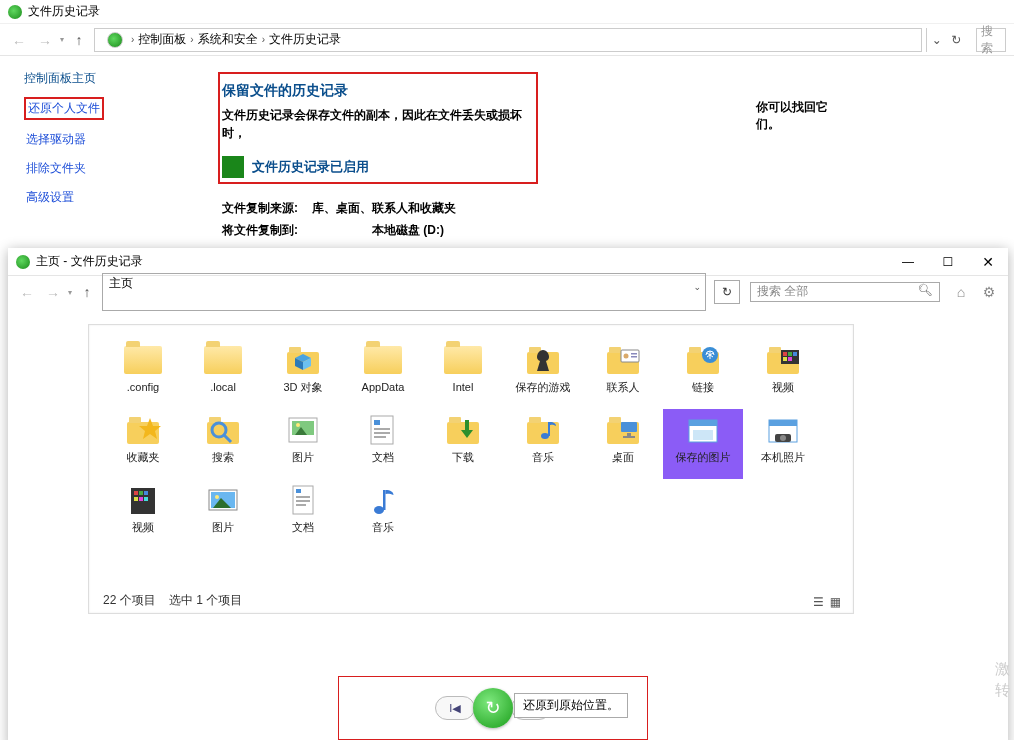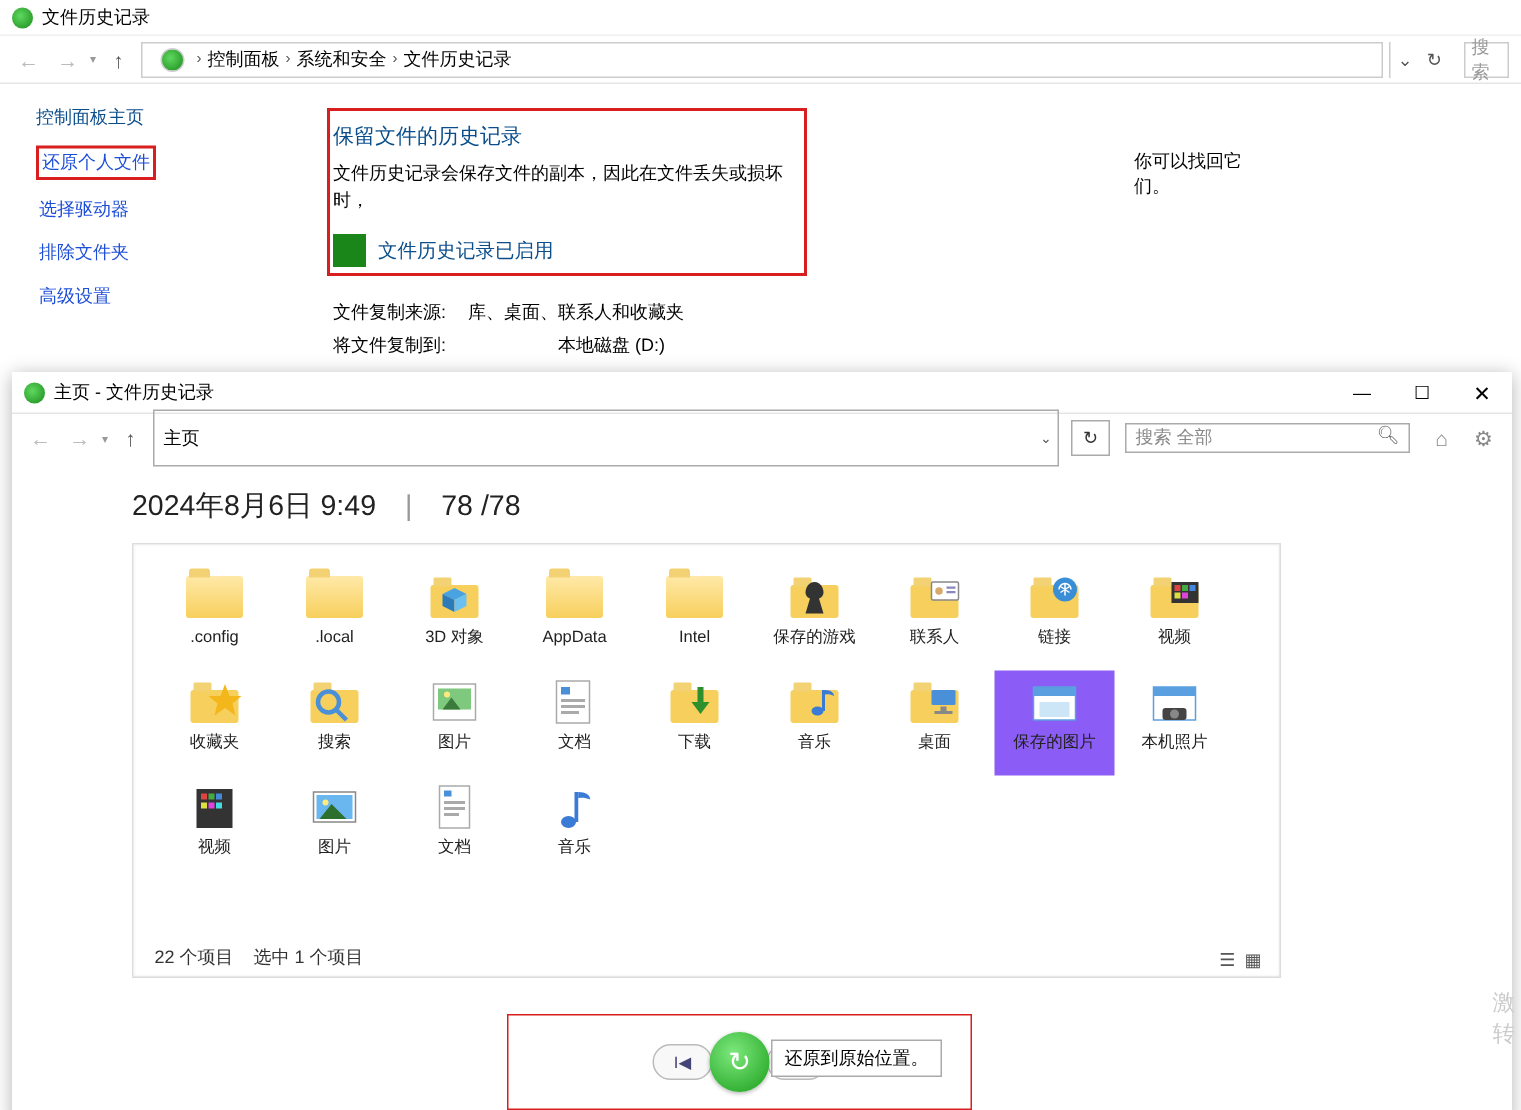--- a/index.html
+++ b/index.html
@@ -22,21 +22,21 @@
 .breadcrumb a { color: #000000; text-decoration: none; }
 .breadcrumb-end { width: 40px; display: flex; align-items: center; justify-content: space-around; color: #555; border-left: 1px solid #ccc; height: 24px; margin-right: 6px; }
 .search1 { width: 30px; height: 24px; border: 1px solid #ccc; display: flex; align-items: center; padding: 0 4px; color: #999; }
 
 .body1 { display: flex; }
 .sidebar1 { width: 190px; padding: 14px 10px 10px 24px; }
 .sidebar1 .hdr { color: #0a4e8c; font-size: 12px; margin-bottom: 10px; }
 .sidebar1 .item { color: #1d4ed8; font-size: 12px; margin-bottom: 10px; padding: 1px 2px; display: inline-block; }
 .sidebar1 .highlight { border: 2px solid #d81e1e; }
 
-.content1 { padding: 16px 0 0 28px; position: relative; width: 640px; }
+.content1 { padding: 16px 0 0 28px; position: relative; width: 640px; font-weight: bold; }
 .content-box { border: 2px solid #d81e1e; padding: 8px 10px 4px 2px; display: inline-block; width: 320px; }
 .content1 .h1 { color: #0a4e8c; font-size: 14px; margin-bottom: 6px; }
 .content1 .desc { font-size: 12px; line-height: 1.5; margin-bottom: 14px; }
 .content1 .desc2 { font-size: 12px; position: absolute; left: 566px; top: 43px; }
 .status-row { display: flex; align-items: center; margin-top: 4px; }
 .status-sq { width: 22px; height: 22px; background: #1a861a; margin-right: 8px; }
 .status-text { color: #0a4e8c; font-size: 13px; }
 .kv { margin-top: 14px; margin-left: 4px; font-size: 12px; line-height: 1.8; }
 .kv .k { display: inline-block; width: 90px; }
 .kv .v { margin-left: 60px; }
@@ -44,21 +44,21 @@
 
 .win2 { position: absolute; top: 248px; left: 8px; width: 1000px; height: 500px; background: #fff; box-shadow: 0 2px 12px rgba(0,0,0,0.3); }
 .titlebar2 { height: 28px; display: flex; align-items: center; padding-left: 8px; border-bottom: 1px solid #e5e5e5; }
 .titlebar2 .app-icon { width: 14px; height: 14px; border-radius: 50%; background: radial-gradient(circle at 40% 40%, #5fd85f, #1a8a1a); margin-right: 6px; }
 .titlebar2 .title-text { font-size: 12px; flex: 1; }
 .winbtns { display: flex; }
 .winbtn { width: 40px; height: 28px; display: flex; align-items: center; justify-content: center; font-size: 12px; }
 .winbtn.close { font-size: 14px; }
 
 .navbar2 { height: 32px; display: flex; align-items: center; padding: 0 8px; gap: 4px; }
-.addrbar2 { flex: 1; height: 24px; border: 1px solid #aaa; display: flex; align-items: center; padding: 18px 6px; position: relative; }
+.addrbar2 { flex: 1; height: 24px; border: 1px solid #aaa; display: flex; align-items: flex-end; padding: 18px 6px; position: relative; }
 .addrbar2 .dd { position: absolute; right: 4px; color: #555; font-size: 9px; }
 .refresh-btn { width: 26px; height: 24px; border: 1px solid #aaa; display: flex; align-items: center; justify-content: center; margin-left: 4px; color: #333; }
 .search2 { width: 190px; height: 20px; border: 1px solid #aaa; display: flex; padding: 0 6px; color: #888; margin-left: 6px; position: relative; }
 .search2 .mag { position: absolute; right: 6px; color: #666; }
 .home-icon { width: 22px; height: 22px; display: flex; align-items: center; justify-content: center; color: #888; margin-left: 6px; font-size: 14px; }
 .gear-icon { width: 22px; height: 22px; display: flex; align-items: center; justify-content: center; color: #888; margin-left: 2px; font-size: 14px; }
 
 .content2 { padding: 16px 0 0 80px; }
 .datestamp { font-size: 19px; color: #222; margin-bottom: 12px; }
 .datestamp .sep2 { margin: 0 14px; color: #999; }
@@ -161,25 +161,20 @@
     <div class="refresh-btn">↻</div>
     <div class="search2">
       <span>搜索 全部</span>
       <span class="mag">🔍︎</span>
     </div>
     <span class="home-icon">⌂</span>
     <span class="gear-icon">⚙</span>
   </div>
 
   <div class="content2">
-    <div class="datestamp">
-      <span>2024年8月6日 9:49</span>
-      <span class="sep2">|</span>
-      <span>78</span> /<span>78</span>
-    </div>
 
     <div class="files-panel">
       <div class="files-grid" id="files-grid">
           <div class="file-item">
             <div class="ficon">
               <div class="folder"></div>
             </div>
             <div class="flabel">.config</div>
           </div>
           <div class="file-item">

